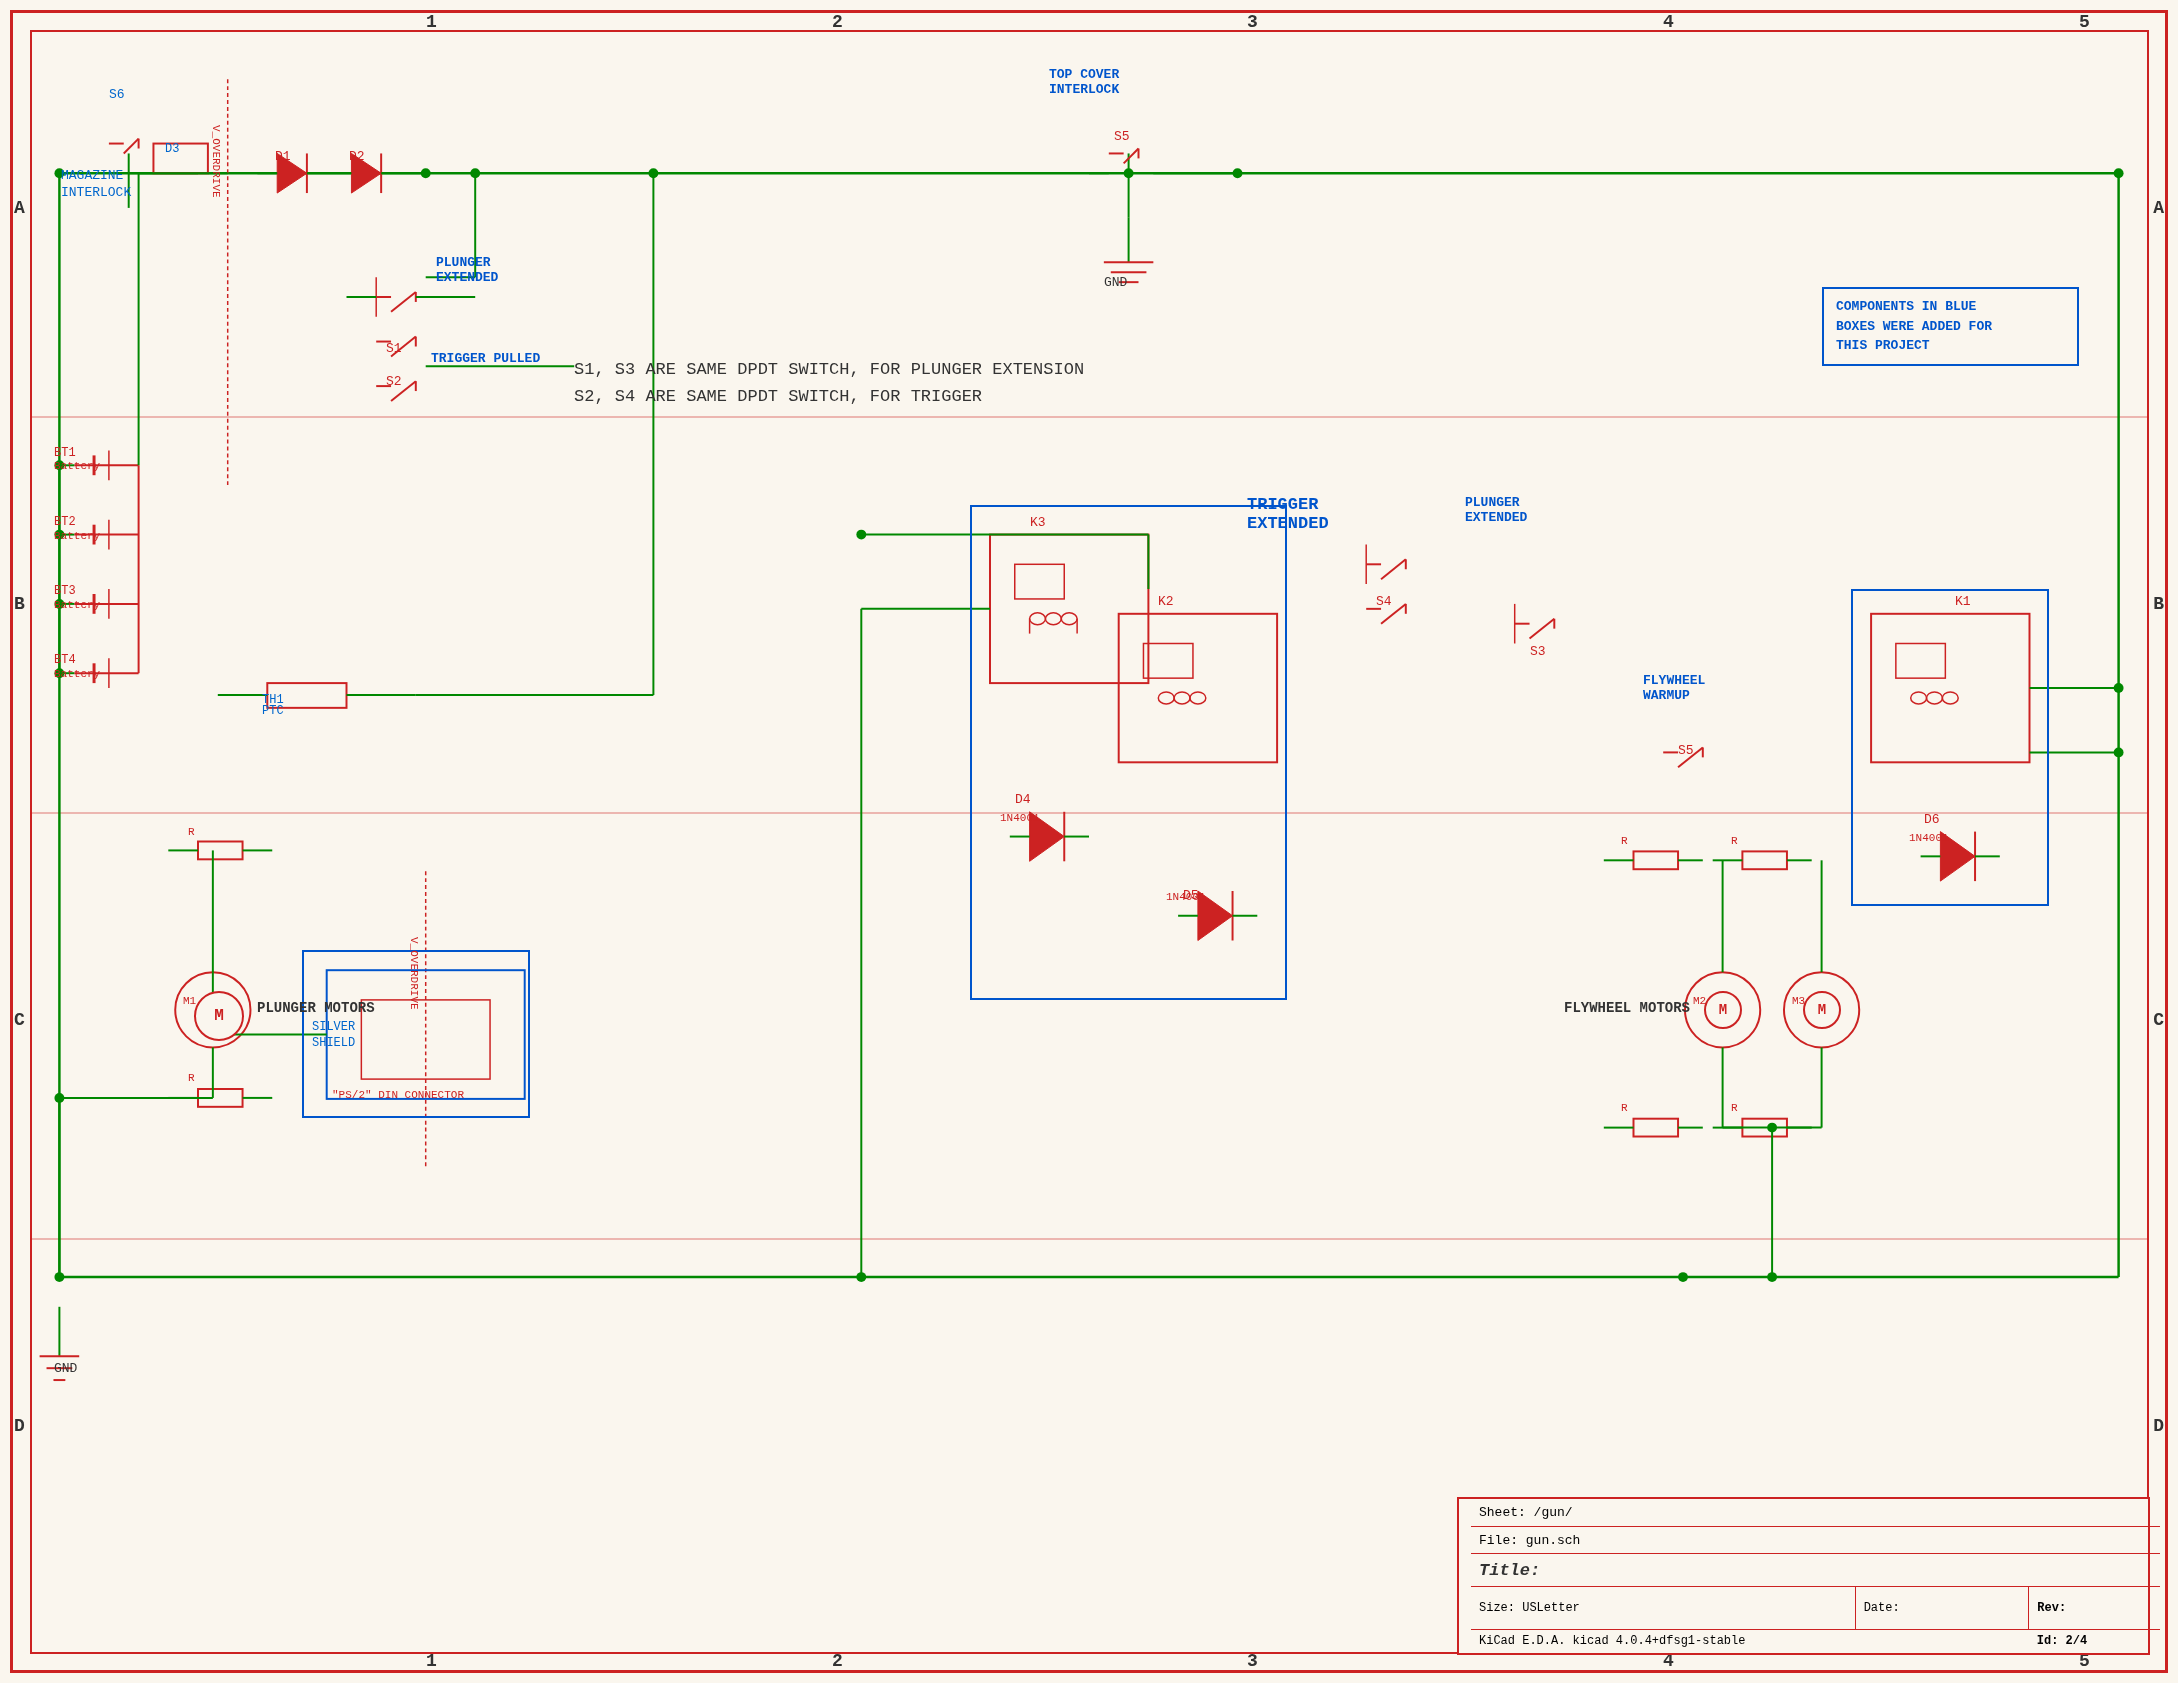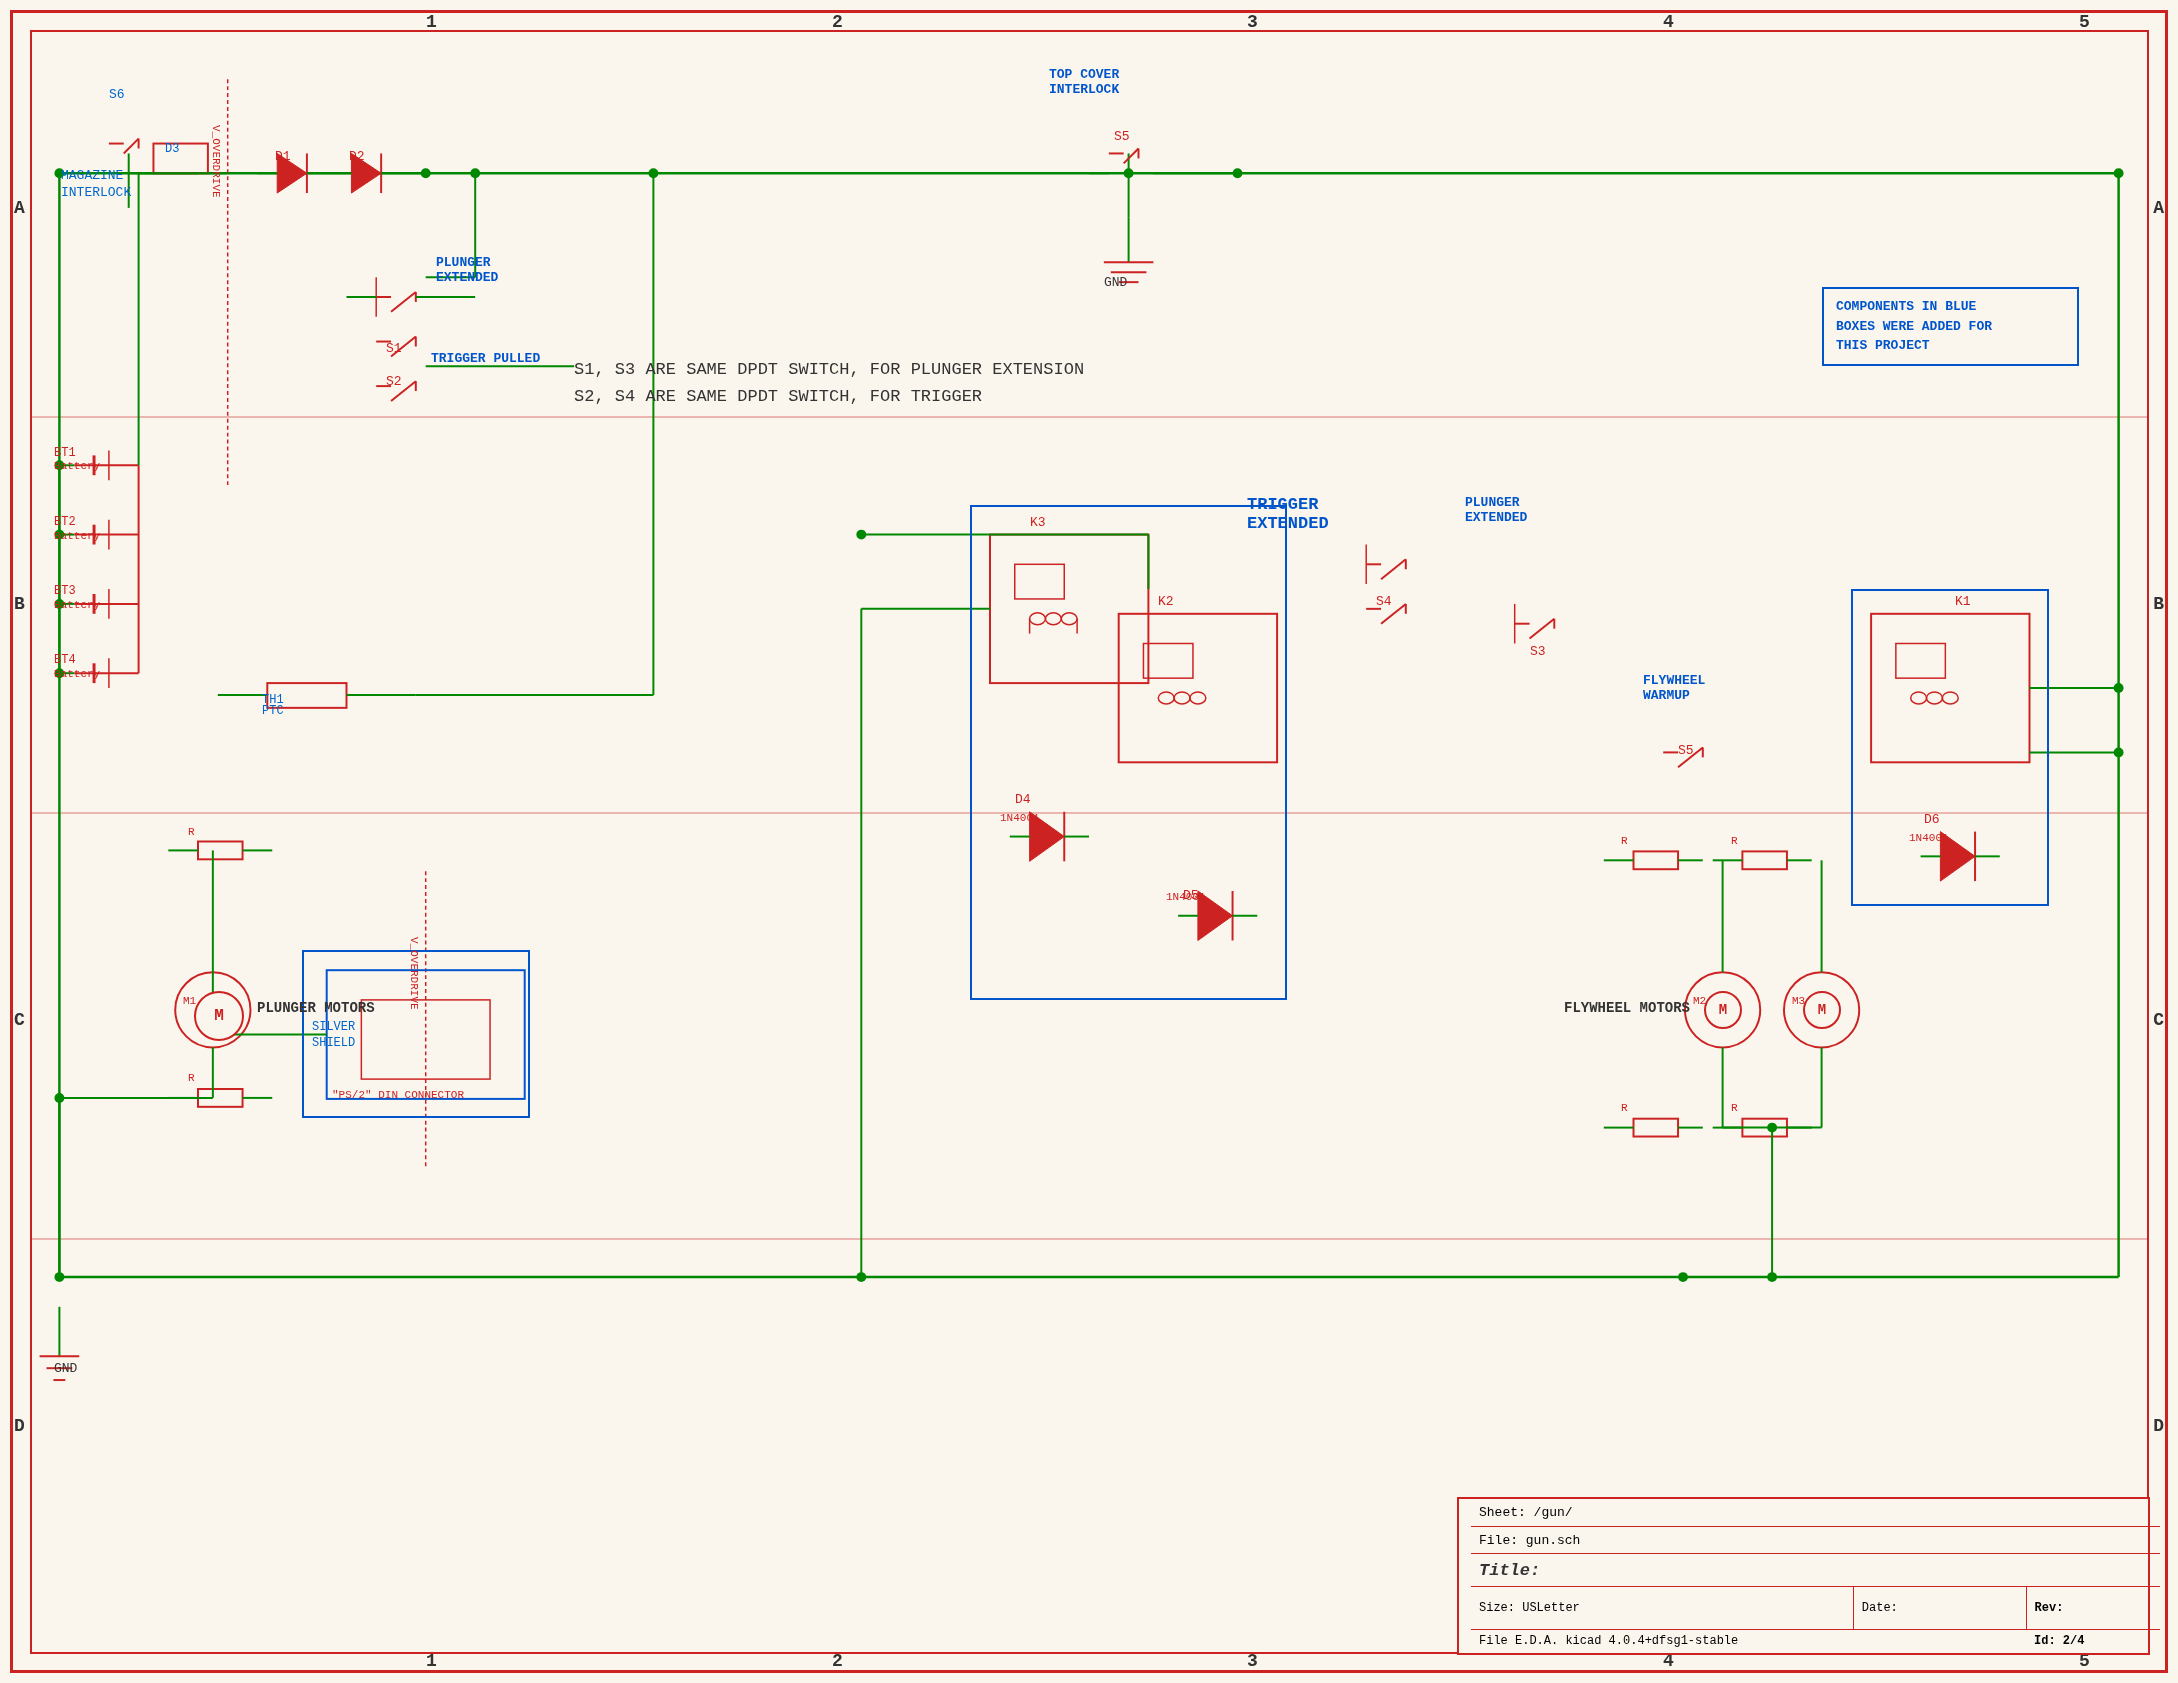--- a/index.html
+++ b/index.html
@@ -533,21 +533,21 @@
         </td>
         <td style="border-right:1px solid #cc2222;border-bottom:1px solid #cc2222;padding:11px 8px;font-size:12px;">
           <span>Date:</span>
         </td>
         <td style="border-bottom:1px solid #cc2222;padding:3px 8px;font-size:12px;font-weight:bold;">
           <span>Rev:</span>
         </td>
       </tr>
       <tr>
         <td colspan="2" style="padding:3px 8px;font-size:12px;">
-          <span>File E.D.A.  kicad 4.0.4+dfsg1-stable</span>
+          <span>KiCad E.D.A.  kicad 4.0.4+dfsg1-stable</span>
         </td>
         <td style="padding:3px 8px;font-size:12px;font-weight:bold;">
           <span>Id: 2/4</span>
         </td>
       </tr>
     </tbody>
       </table>
   </div>
 
 </div>

